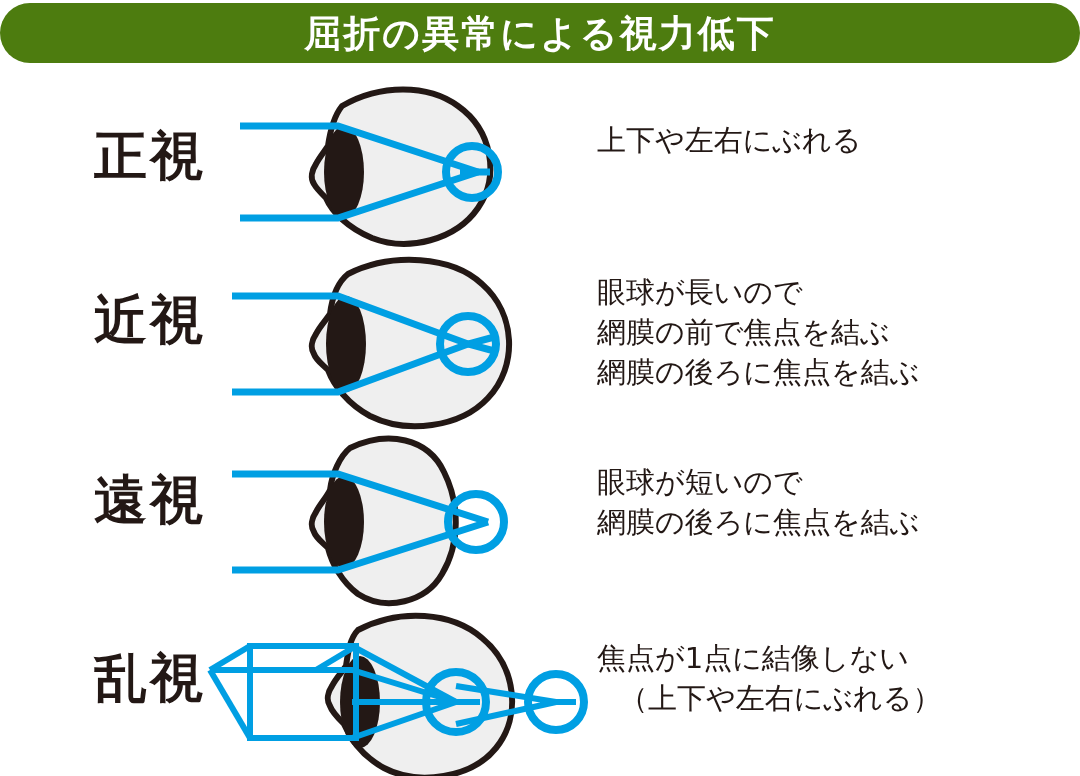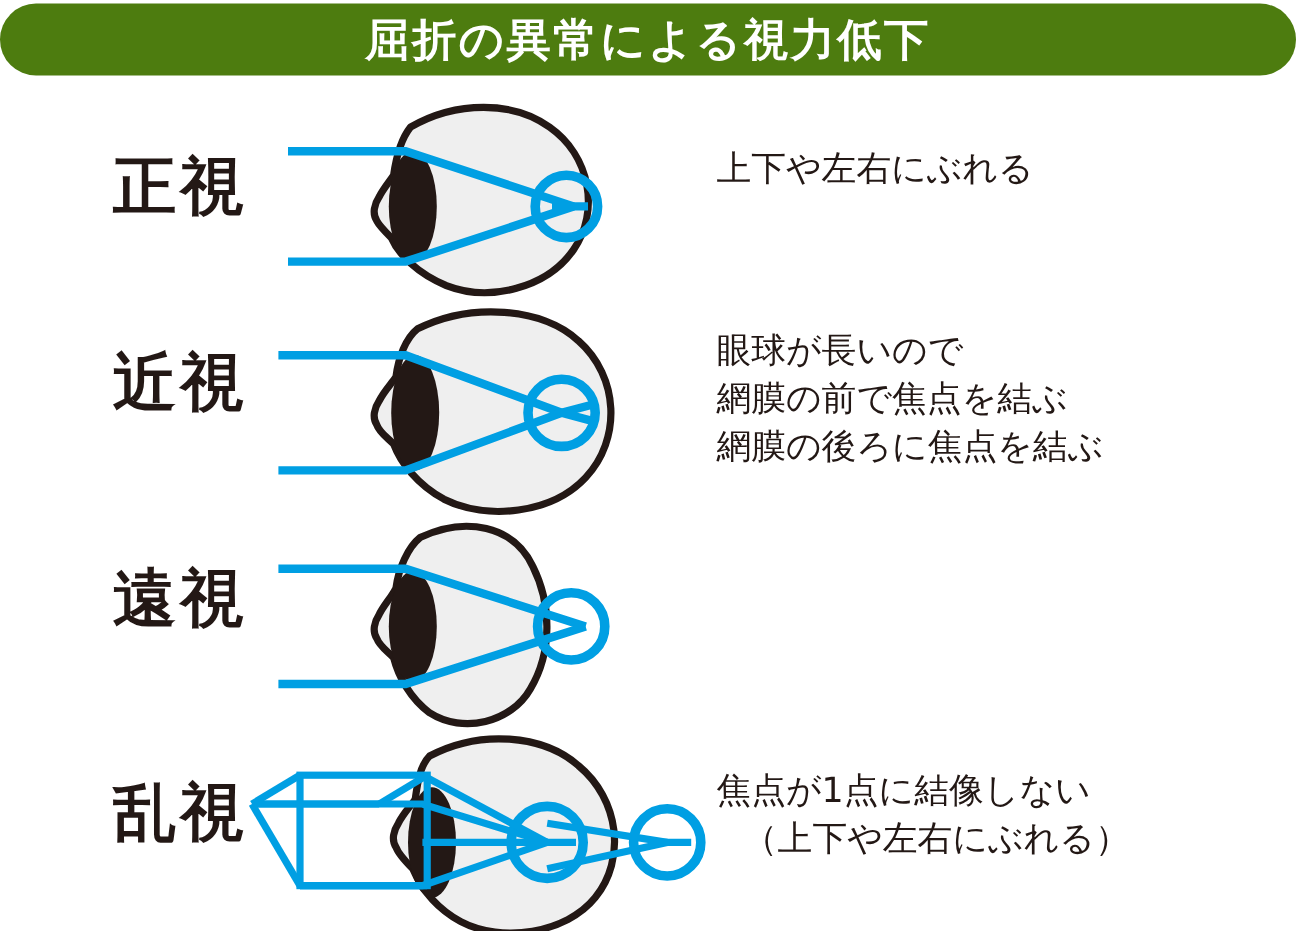--- a/index.html
+++ b/index.html
@@ -198,20 +198,24 @@
 
       <circle cx="256" cy="90" r="28" fill="none" stroke="#009FE3" stroke-width="8"></circle>
 
       <g fill="none" stroke="#009FE3" stroke-width="7" stroke-linecap="butt">
         <path d="M 12 42 L 118 42 L 268 90"></path>
         <path d="M 12 138 L 118 138 L 268 90"></path>
       </g>
     </svg>
   </div>
 
+  <div class="desc-block" style="top: 30px;">
+    <div class="desc-line">眼球が短いので</div>
+    <div class="desc-line">網膜の後ろに焦点を結ぶ</div>
+  </div>
 </div>
 
 <div class="row row-astig">
 
   <div class="label-block" style="top: 38px;">
     <div class="label-main">乱視</div>
   </div>
 
   <div class="diagram" style="left: 200px;">
     <svg width="400" height="164" viewBox="0 0 400 164" xmlns="http://www.w3.org/2000/svg">

